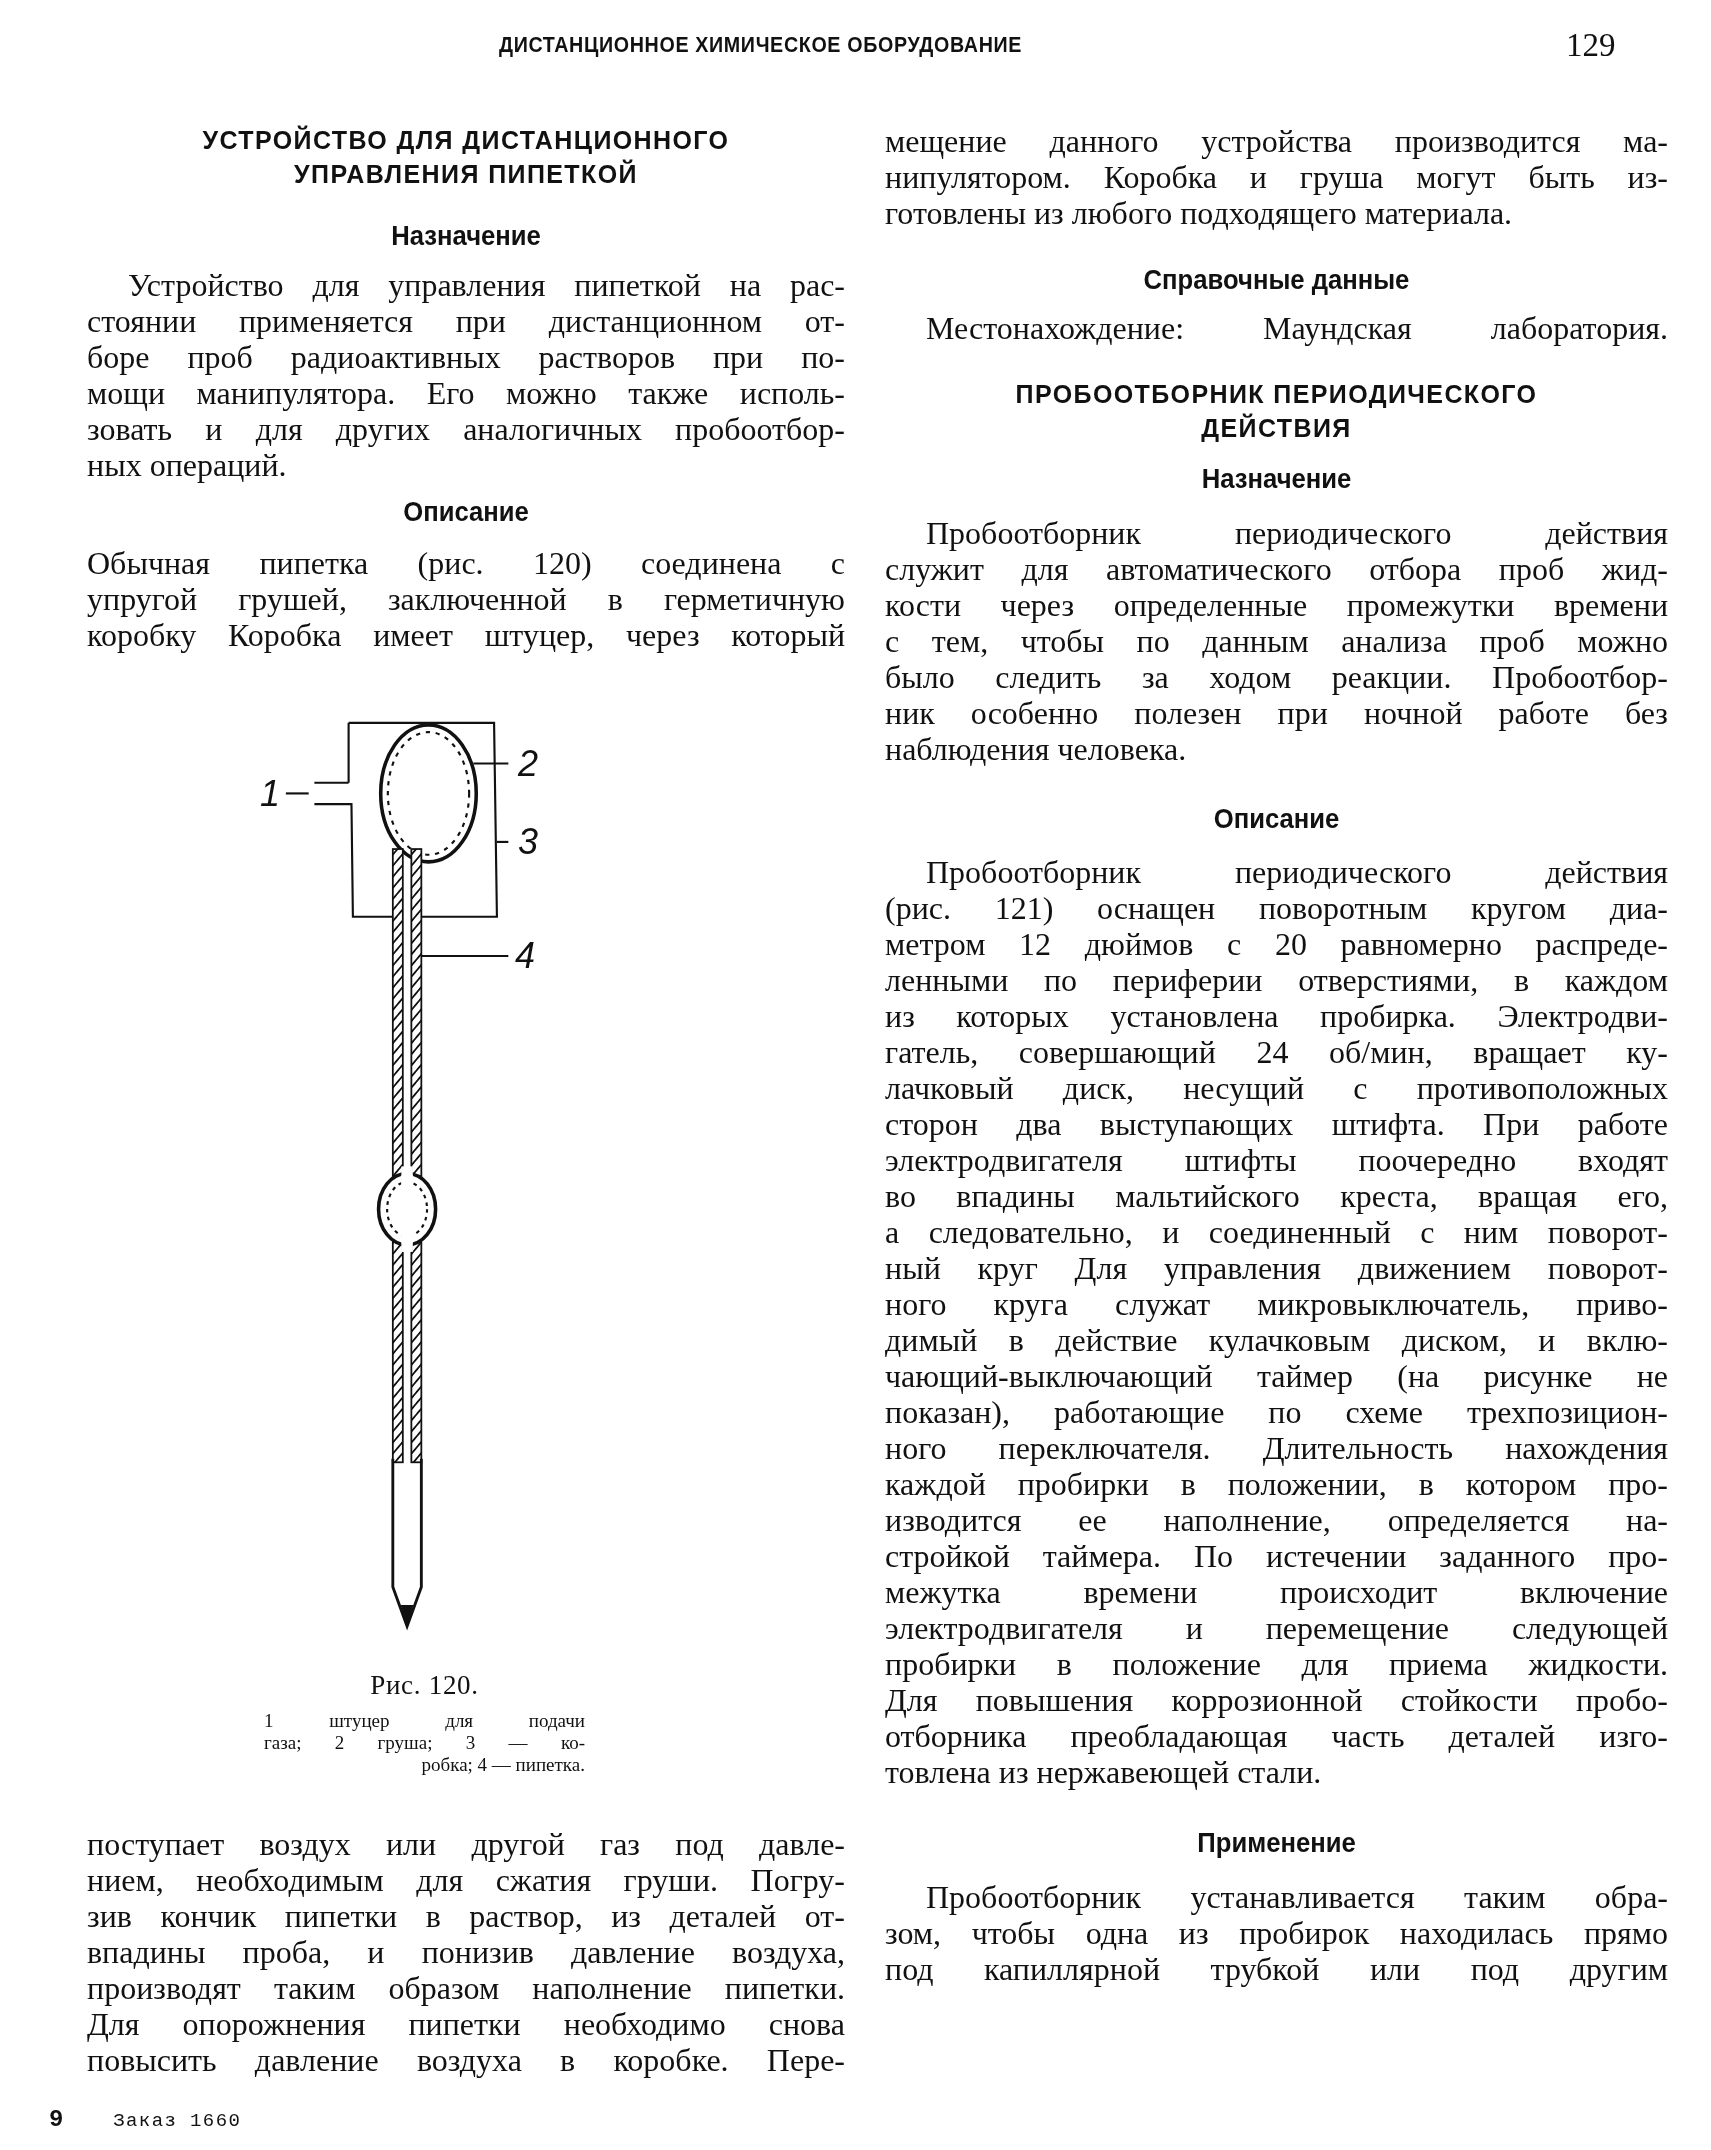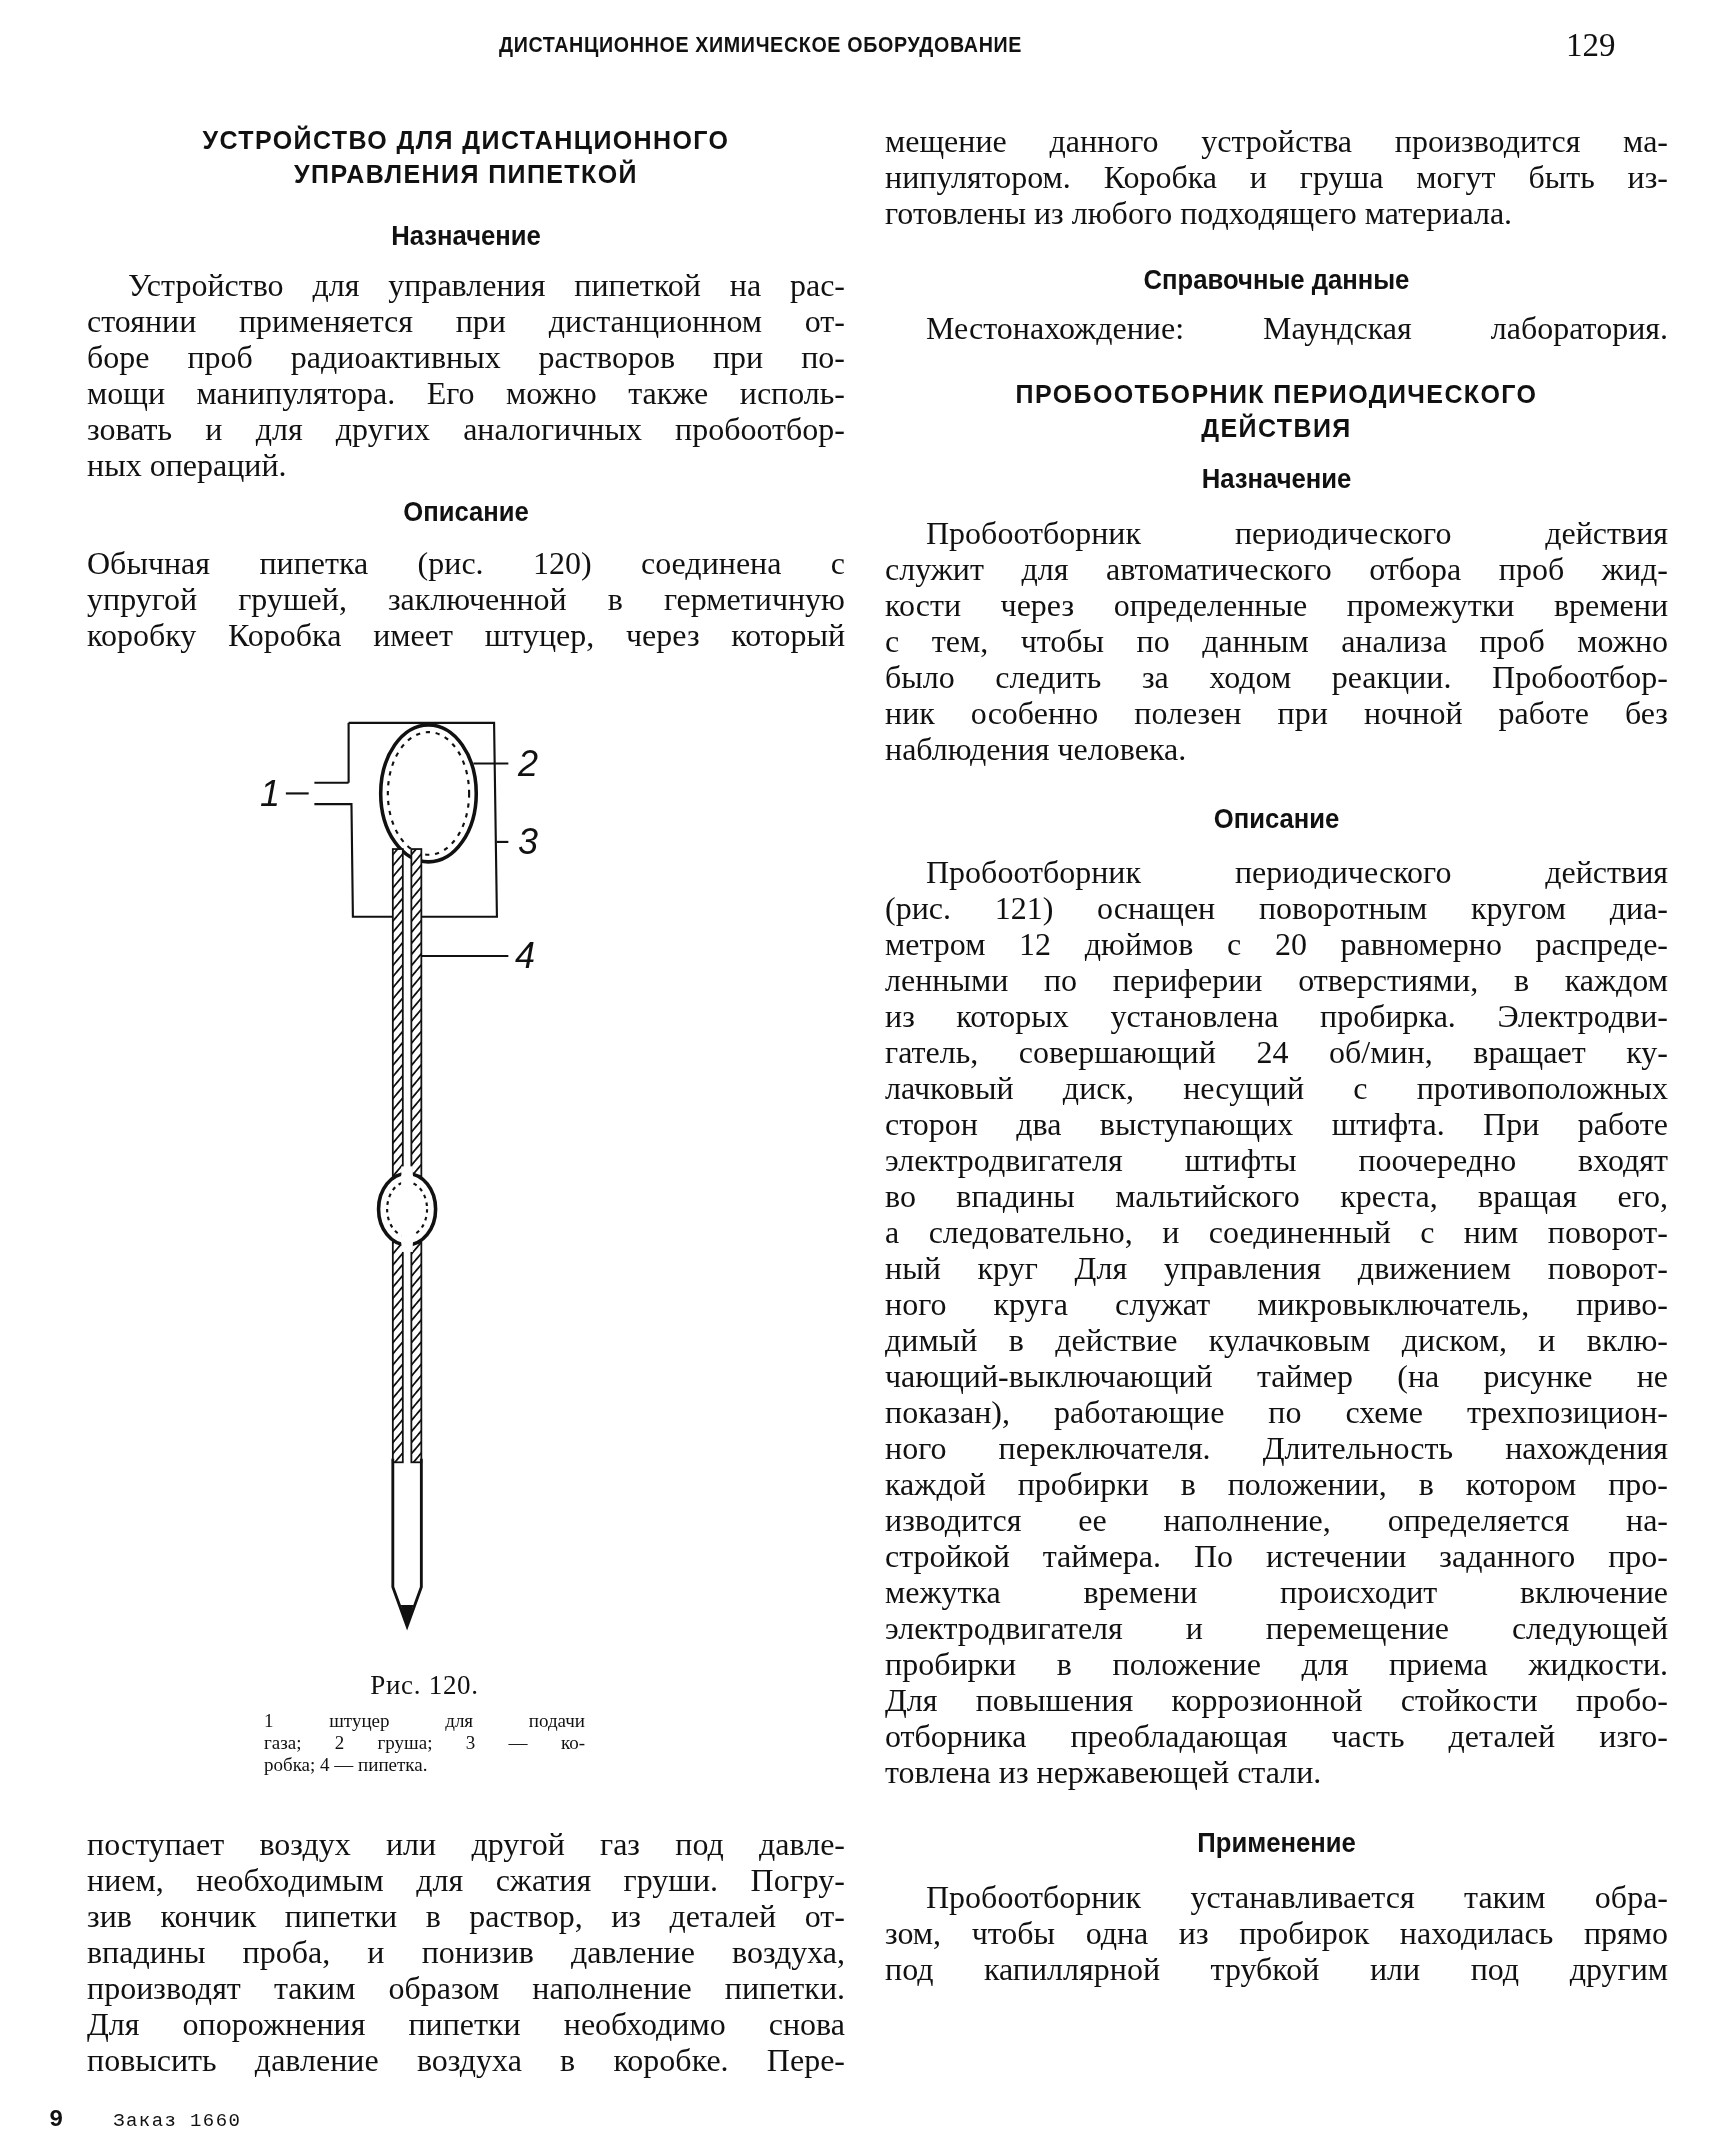--- a/index.html
+++ b/index.html
@@ -99,21 +99,21 @@
   <span class="fig-label" style="left:275px;top:33px">2</span>
   <span class="fig-label" style="left:275px;top:111px">3</span>
   <span class="fig-label" style="left:272px;top:225px">4</span>
 </div>
 
 <div class="caption">
   <div class="caption-title">Рис. 120.</div>
   <div class="caption-text">
     <span style="display:block;text-align-last:justify">1 штуцер для подачи</span>
     <span style="display:block;text-align-last:justify">газа; 2 груша; 3 — ко-</span>
-    <span style="display:block;text-align:left">робка; 4 — пипетка.</span>
+    <span style="display:block;text-align:right">робка; 4 — пипетка.</span>
   </div>
 </div>
 
 <div class="col col-left" style="top:1826px">
   <p class="para">
     <span class="line">поступает воздух или другой газ под давле-</span>
     <span class="line">нием, необходимым для сжатия груши. Погру-</span>
     <span class="line">зив кончик пипетки в раствор, из деталей от-</span>
     <span class="line">впадины проба, и понизив давление воздуха,</span>
     <span class="line">производят таким образом наполнение пипетки.</span>

